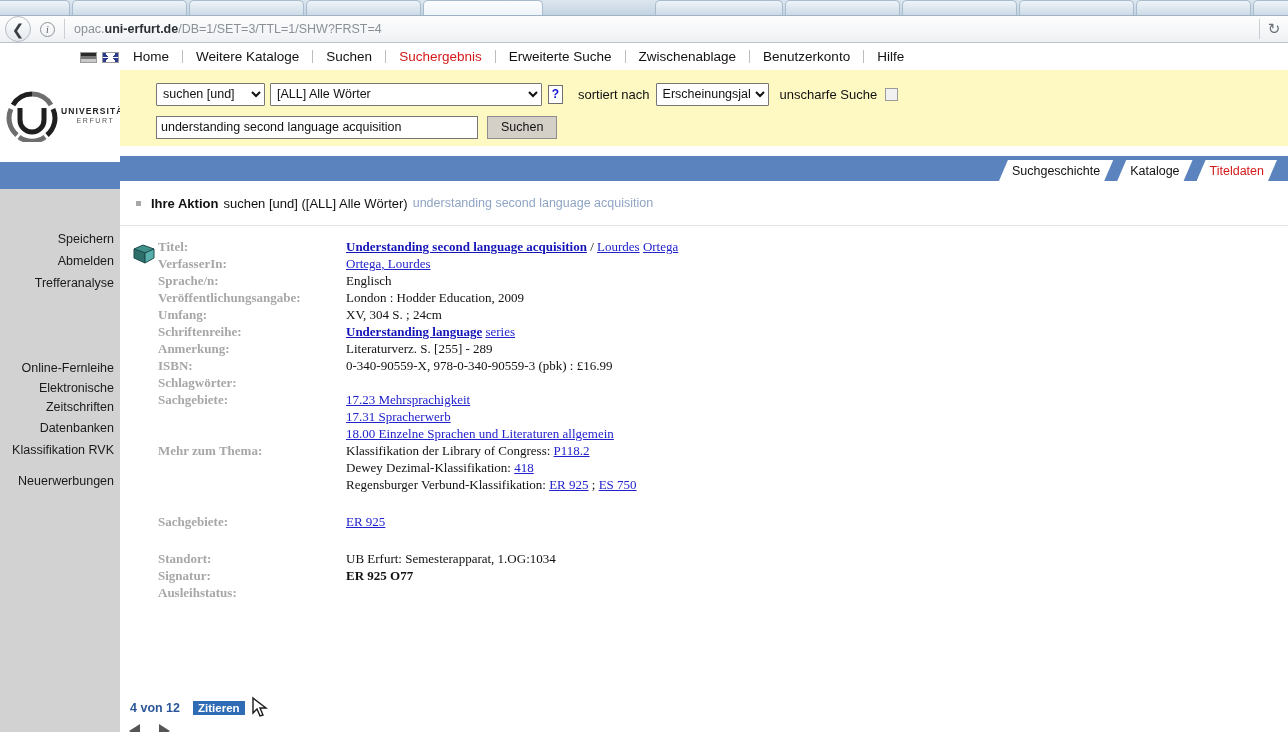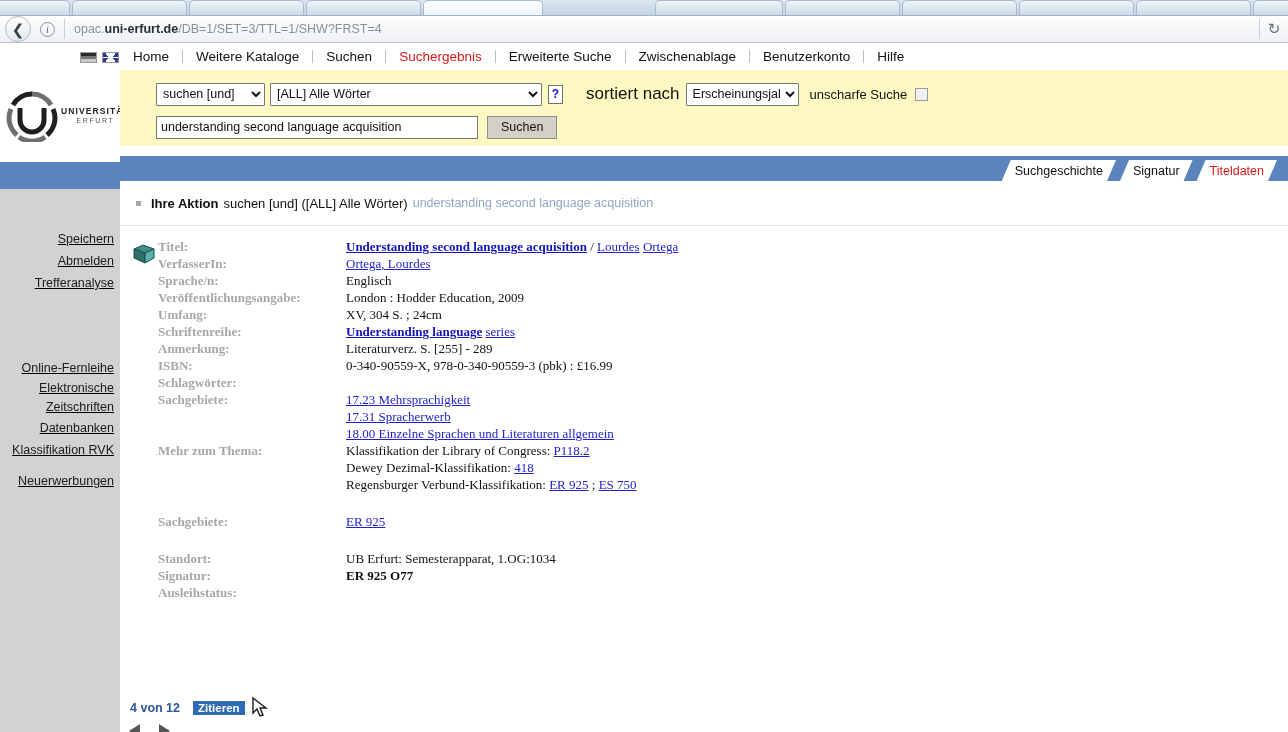--- a/index.html
+++ b/index.html
@@ -91,21 +91,20 @@
     font-size: 7px; letter-spacing: 1.6px; color: #555; text-align: center;
   }
   .side-blue {
     position: absolute; top: 118px; left: 0; width: 120px; height: 27px;
     background: #5b83bd;
   }
   .sidenav {
     position: absolute; top: 145px; left: 0; width: 120px; height: 543px;
     background: #d2d2d2;
     padding-top: 39px;
-    text-decoration: underline;
   }
   .sidenav a {
     display: block; text-align: right; padding-right: 6px;
     font-size: 12.5px; color: #1a1a1a; text-decoration: none;
     line-height: 22px; cursor: pointer;
   }
   .sidenav .gap-a { height: 63px; }
   .sidenav .gap-b { height: 9px; }
   .sidenav .two-line { line-height: 19px; margin-left: 20px; }
 
@@ -172,21 +171,21 @@
   .sel-field { width: 272px; margin-left: 5px; }
   .sel-sort { width: 113px; margin-left: 6px; }
 
   .help-btn {
     width: 15px; height: 19px; margin-left: 6px;
     border: 1px solid #6f6f6f; background: #ffffff;
     color: #1414cf; font-weight: bold; font-size: 12px;
     display: flex; align-items: center; justify-content: center;
     cursor: pointer;
   }
-  .lbl { font-size: 17px; color: #111; margin-left: 23px; white-space: nowrap; }
+  .lbl { font-size: 13px; color: #111; margin-left: 15px; white-space: nowrap; }
   .lbl2 { font-size: 13px; color: #111; margin-left: 11px; white-space: nowrap; }
   .chk {
     width: 13px; height: 13px; margin-left: 8px;
     border: 1px solid #9b9b9b; background: #f1f1f1; cursor: pointer;
   }
   input.qinput {
     width: 322px; height: 23px;
     font-size: 12.5px; font-family: "Liberation Sans", sans-serif;
     color: #111; padding: 0 4px;
     border: 1px solid #767676; background: #ffffff;
@@ -389,21 +388,21 @@
       </div>
       <div class="row2">
         <input class="qinput" type="text" value="understanding second language acquisition" style="">
         <button class="go-btn">Suchen</button>
       </div>
     </div>
 
     <div class="bluebar">
       <div class="tabstrip">
         <div class="ntab">Suchgeschichte</div>
-        <div class="ntab">Signatur</div>
+        <div class="ntab">Kataloge</div>
         <div class="ntab active">Titeldaten</div>
       </div>
     </div>
 
     <div class="actionline">
       <div class="sq-bullet"></div>
       <span class="strong">Ihre Aktion</span>
       <span class="mid">suchen [und] ([ALL] Alle Wörter)</span>
       <span class="qterm">understanding second language acquisition</span>
     </div>

